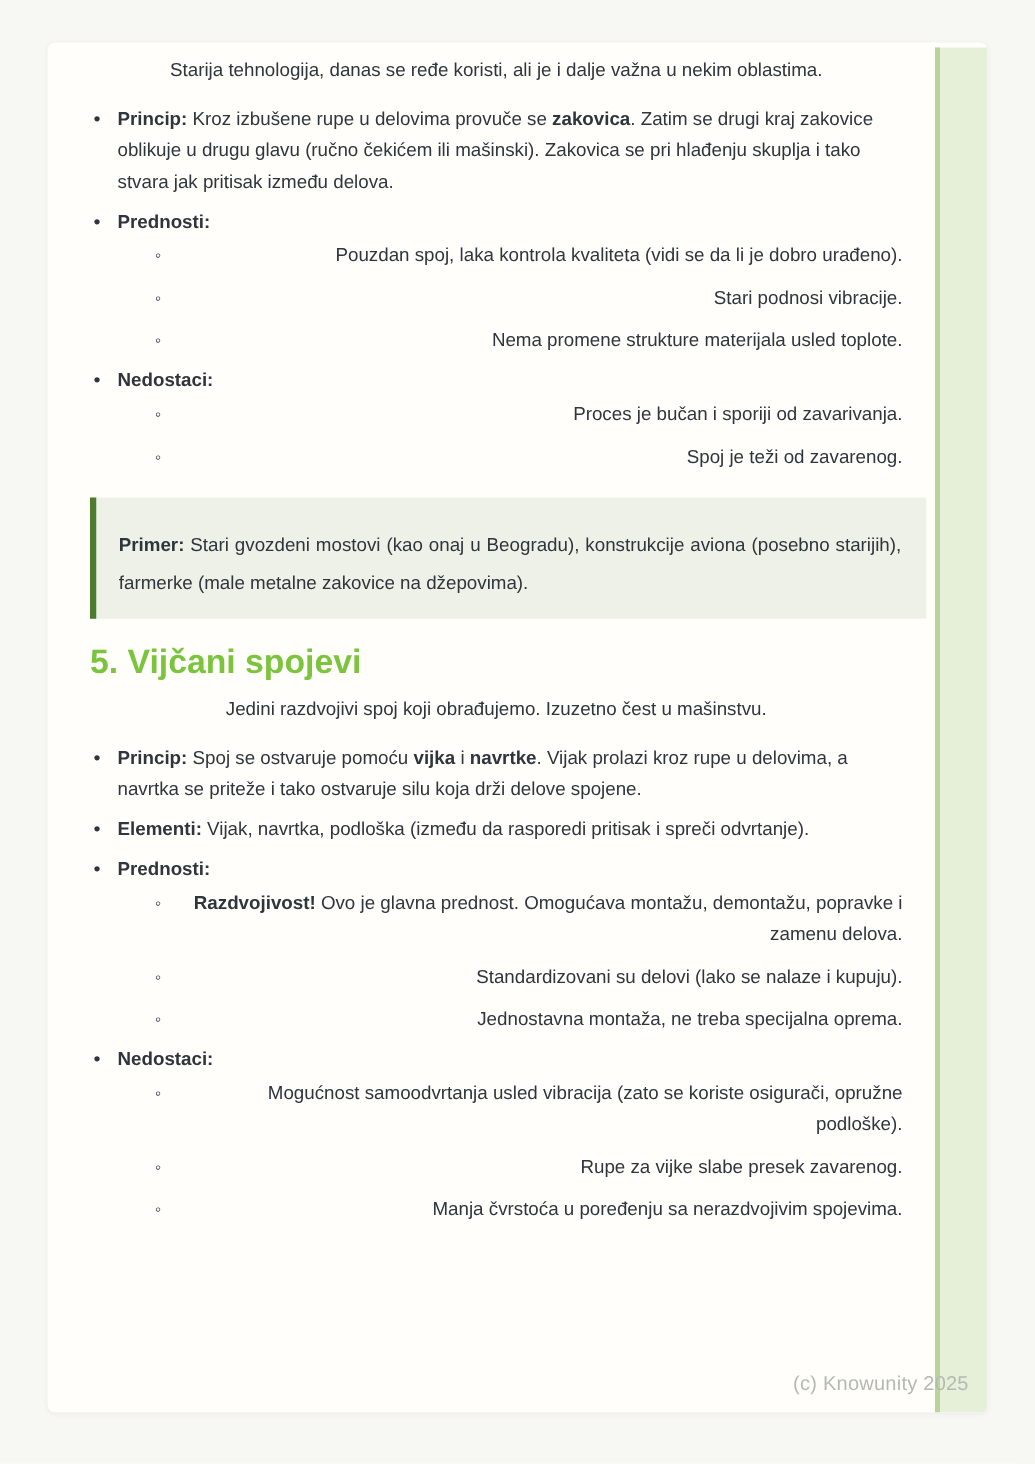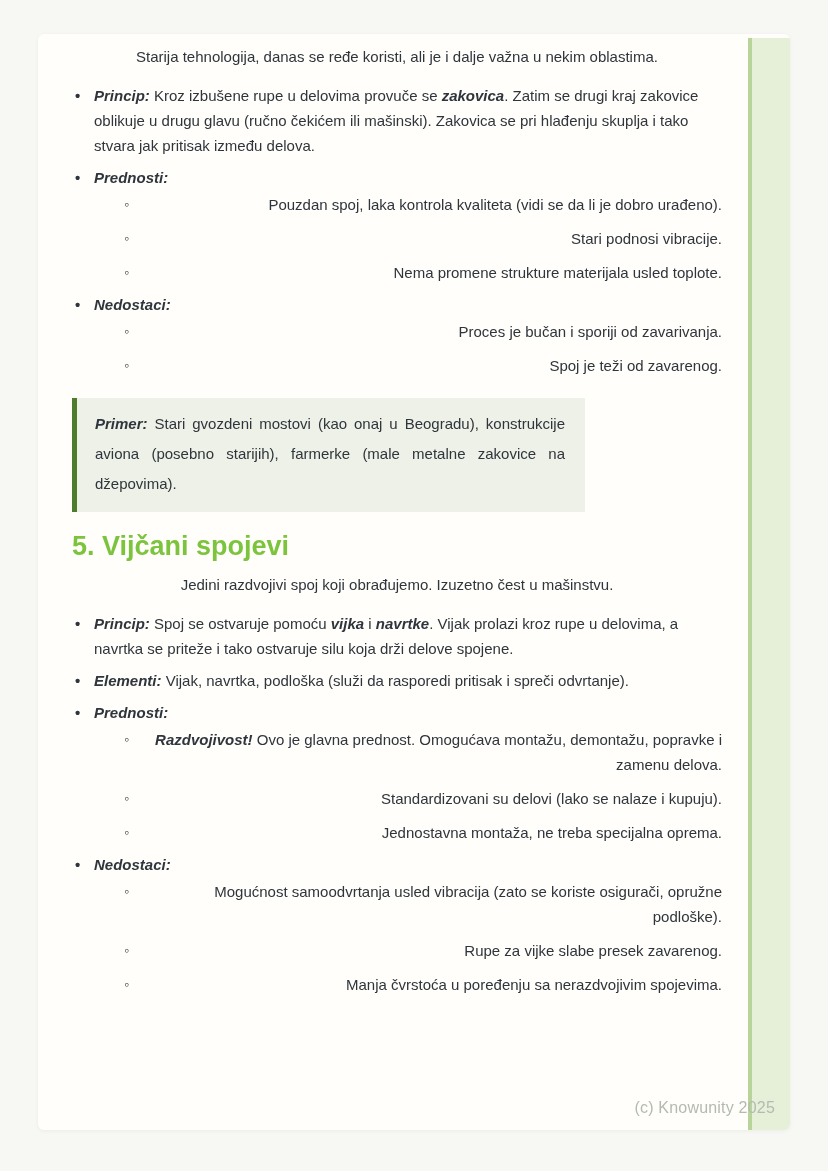--- a/index.html
+++ b/index.html
@@ -22,42 +22,42 @@
     background:var(--strip-bg,#e6f0d9);
     border-left:4px solid var(--strip-line,#b9d49a);
     z-index:1;
   }
   .content{
     position:relative;z-index:2;
     padding:10px 68px 0 34px;
     color:var(--text-color,#2f353c);
     font-size:15px;line-height:25px;
   }
-  .b{font-weight:700;font-style:italic;}
+  .b{font-weight:700;}
   p.intro, p.para{margin:0 0 14px 0;text-align:center;}
   ul.ul1{list-style:none;margin:0;padding:0;}
   ul.ul1 > li{position:relative;padding-left:22px;margin-bottom:7px;}
   ul.ul1 > li::before{
     content:"\2022";position:absolute;left:3px;top:0;
     font-weight:700;color:var(--text-color,#2f353c);
   }
   ul.ul2{list-style:none;margin:2px 0 0 0;padding:0 0 0 28px;text-align:right;}
   ul.ul2 > li{position:relative;padding-left:22px;margin-bottom:9px;}
   ul.ul2 > li::before{
     content:"\25E6";position:absolute;left:2px;top:0;
     font-size:14px;color:var(--text-color,#2f353c);
   }
   ul li:last-child{margin-bottom:0;}
   .example-box{
     box-sizing:border-box;
-    width:513px;
+    width:669px;
     margin:20px 0 20px 0;
     background:var(--example-bg,#eef1e7);
     border-left:5px solid var(--example-border,#4d7c2d);
-    padding:11px 20px 13px 18px;
+    padding:24px 20px 13px 18px;
   }
   .example-box p{
     margin:0;text-align:justify;line-height:30px;
   }
   h2.h-green{
     color:var(--heading-green,#7cc43e);
     font-size:27px;line-height:28px;
     margin:18px 0 12px 0;font-weight:700;
   }
   .watermark{
@@ -112,21 +112,21 @@
 
     <h2 class="h-green">5. Vijčani spojevi</h2>
 
     <p class="para">Jedini razdvojivi spoj koji obrađujemo. Izuzetno čest u mašinstvu.</p>
 
     <ul class="ul1">
         <li>
           <div><span class="b">Princip:</span><span> Spoj se ostvaruje pomoću </span><span class="b">vijka</span><span> i </span><span class="b">navrtke</span><span>. Vijak prolazi kroz rupe u delovima, a navrtka se priteže i tako ostvaruje silu koja drži delove spojene.</span></div>
         </li>
         <li>
-          <div><span class="b">Elementi:</span><span> Vijak, navrtka, podloška (služi da rasporedi pritisak i spreči odvrtanje).</span></div>
+          <div><span class="b">Elementi:</span><span> Vijak, navrtka, podloška (između da rasporedi pritisak i spreči odvrtanje).</span></div>
         </li>
         <li>
           <div><span class="b">Prednosti:</span></div>
           <ul class="ul2">
             <li>
               <div><span class="b">Razdvojivost!</span><span> Ovo je glavna prednost. Omogućava montažu, demontažu, popravke i zamenu delova.</span></div>
             </li>
             <li>
               <div><span>Standardizovani su delovi (lako se nalaze i kupuju).</span></div>
             </li>

